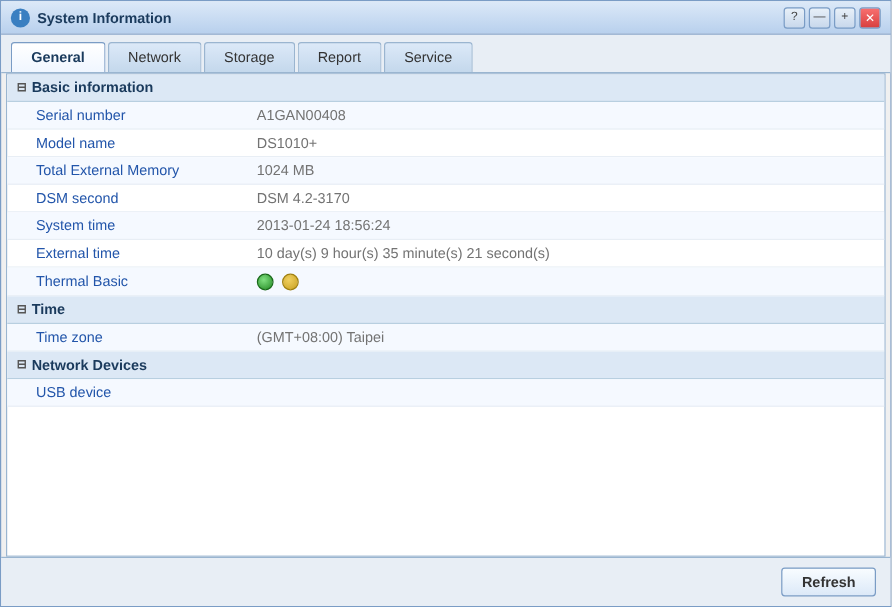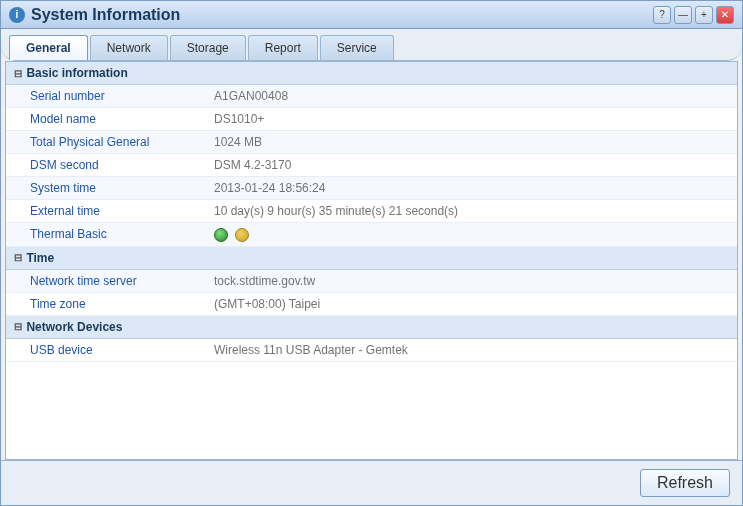--- a/index.html
+++ b/index.html
@@ -36,21 +36,21 @@
       display: flex;
       align-items: center;
       justify-content: center;
       color: white;
       font-size: 10px;
       font-weight: bold;
       flex-shrink: 0;
     }
     .titlebar-title {
       flex: 1;
-      font-size: 16px;
+      font-size: 12px;
       font-weight: bold;
       color: #1a3a5c;
     }
     .titlebar-buttons {
       display: flex;
       gap: 3px;
     }
     .titlebar-btn {
       width: 18px;
       height: 18px;
@@ -66,21 +66,20 @@
     }
     .titlebar-btn.close {
       background: linear-gradient(to bottom, #f87070, #d84040);
       color: white;
     }
     .tab-bar {
       display: flex;
       padding: 6px 8px 0 8px;
       background: #e8eef5;
       border-bottom: 1px solid #9ab5d0;
-      border-radius: 15px;
     }
     .tab {
       padding: 5px 16px;
       border: 1px solid #9ab5d0;
       border-bottom: none;
       background: linear-gradient(to bottom, #dce9f8, #c4d8ec);
       cursor: pointer;
       margin-right: 2px;
       border-radius: 3px 3px 0 0;
       color: #333;
@@ -158,22 +157,23 @@
       justify-content: flex-end;
       background: #e8eef5;
       border-top: 1px solid #9ab5d0;
     }
     .refresh-btn {
       padding: 4px 16px;
       border: 1px solid #7a9cc5;
       background: linear-gradient(to bottom, #f8fcff, #dce9f8);
       cursor: pointer;
       border-radius: 3px;
-      font-size: 16px;
+      font-size: 12px;
       color: #333;
+      font-weight: bold;
     }
   </style>
 </head>
 <body>
 
 <div class="window">
   <div class="titlebar">
     <div class="titlebar-icon">
       <span>i</span>
     </div>
@@ -203,21 +203,21 @@
 
     <div class="info-row">
       <span class="info-label">Serial number</span>
       <span class="info-value">A1GAN00408</span>
     </div>
     <div class="info-row">
       <span class="info-label">Model name</span>
       <span class="info-value">DS1010+</span>
     </div>
     <div class="info-row">
-      <span class="info-label">Total Physical General</span>
+      <span class="info-label">Total External Memory</span>
       <span class="info-value">1024 MB</span>
     </div>
     <div class="info-row">
       <span class="info-label">DSM second</span>
       <span class="info-value">DSM 4.2-3170</span>
     </div>
     <div class="info-row">
       <span class="info-label">System time</span>
       <span class="info-value">2013-01-24 18:56:24</span>
     </div>
@@ -232,36 +232,31 @@
         <span class="thermal-yellow"></span>
       </span>
     </div>
 
     <div class="section-header">
       <span class="section-toggle">⊟</span>
       <span>Time</span>
     </div>
 
     <div class="info-row">
-      <span class="info-label">Network time server</span>
-      <span class="info-value">tock.stdtime.gov.tw</span>
-    </div>
-    <div class="info-row">
       <span class="info-label">Time zone</span>
       <span class="info-value">(GMT+08:00) Taipei</span>
     </div>
 
     <div class="section-header">
       <span class="section-toggle">⊟</span>
       <span>Network Devices</span>
     </div>
 
     <div class="info-row">
       <span class="info-label">USB device</span>
-      <span class="info-value">Wireless 11n USB Adapter - Gemtek</span>
     </div>
 
   </div>
 
   <div class="footer">
     <button class="refresh-btn">Refresh</button>
   </div>
 </div>
 
 </body></html>

